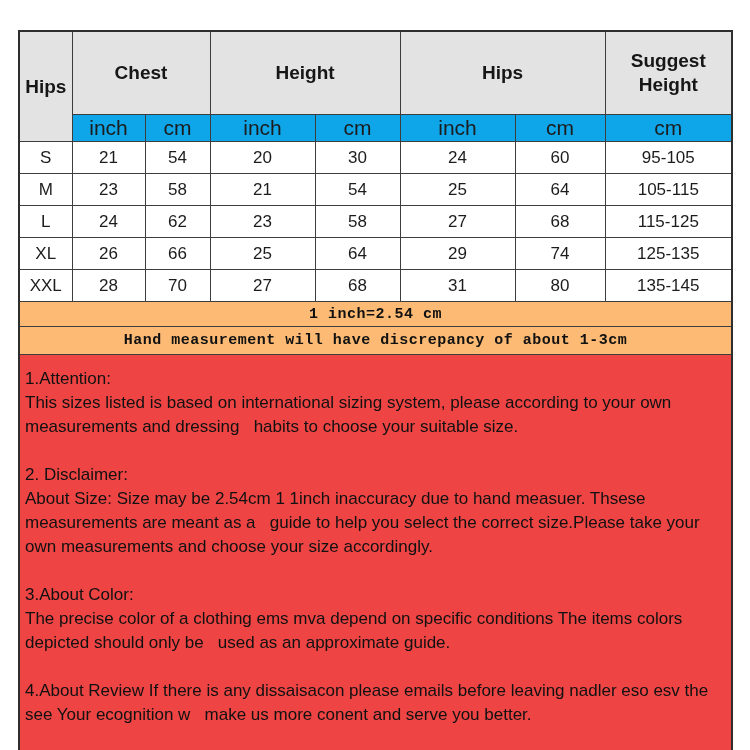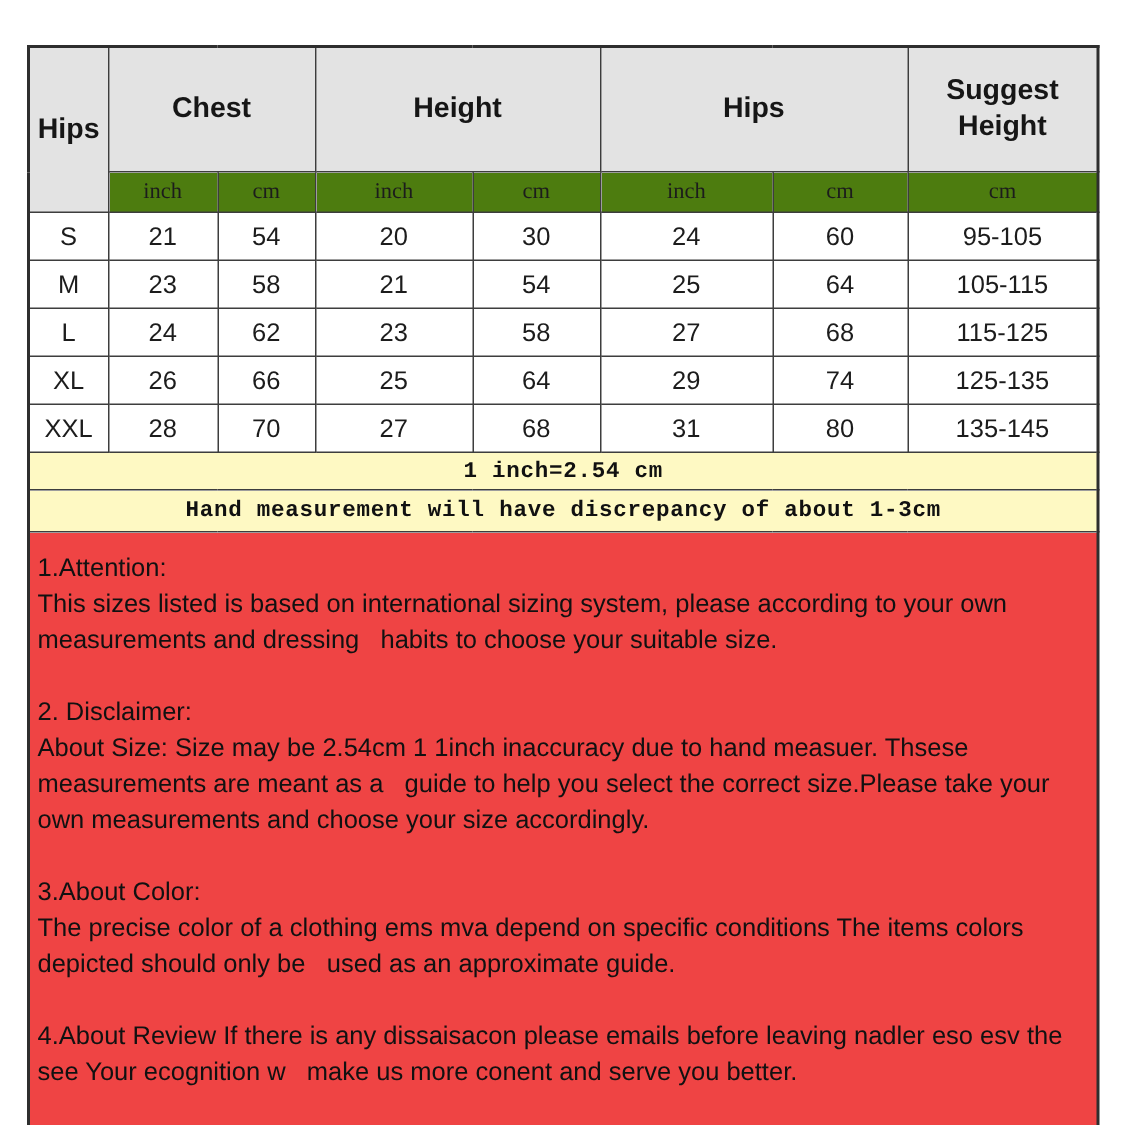--- a/index.html
+++ b/index.html
@@ -38,34 +38,33 @@
     font-size: 19px;
     font-weight: bold;
     line-height: 1.25;
     color: #161616;
   }
   .group-row th.suggest-h {
     padding: 10px 14px;
   }
   .unit-row th {
     height: 26px;
-    background: #4d7c0f;
-    font-size: 15px;
+    background: #0ea5e9;
+    font-size: 21px;
     font-weight: normal;
     color: #1c1c1c;
-    font-family: Liberation Serif, serif;
   }
   .data-row td {
     height: 31px;
     background: #ffffff;
     font-size: 17px;
     color: #1c1c1c;
   }
   td.note {
-    background: #fef9c3;
+    background: #fdba74;
     font-family: "Liberation Mono", "DejaVu Sans Mono", monospace;
     font-weight: bold;
     font-size: 15px;
     letter-spacing: 0.5px;
     color: #111111;
   }
   td.note-1 { height: 24px; }
   td.note-2 { height: 27px; margin-top: 34px; }
   td.text-cell {
     background: #ef4444;

